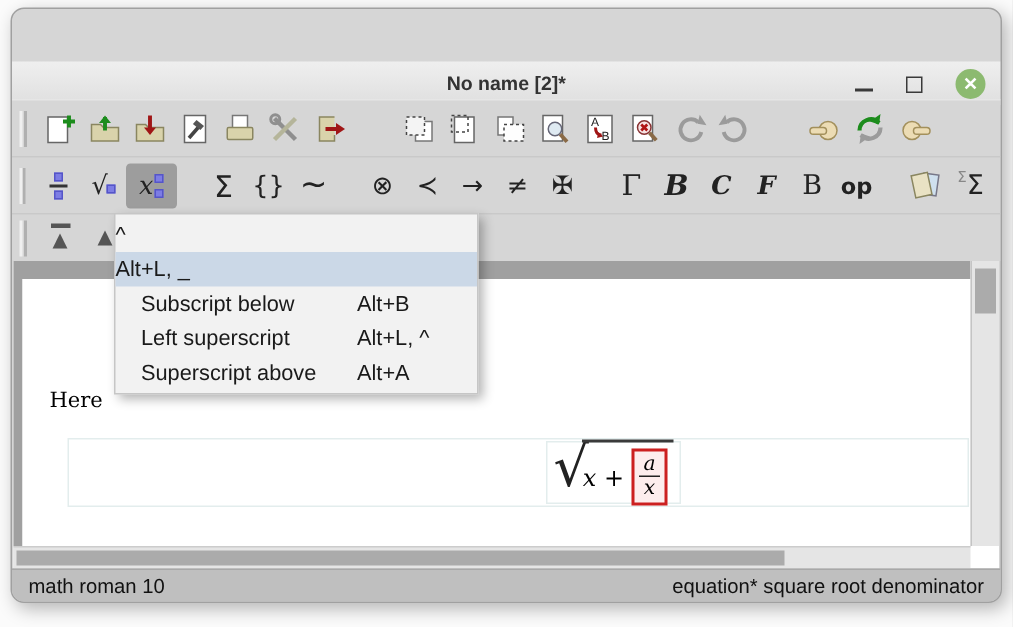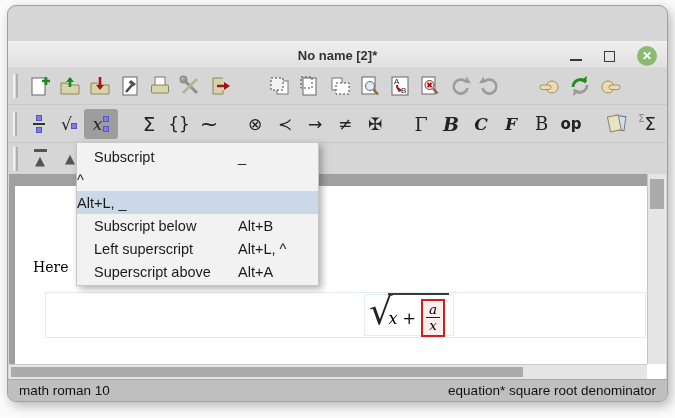--- a/index.html
+++ b/index.html
@@ -400,24 +400,20 @@
     </div>
   </div>
 
   <div class="statusbar">
     <span>math roman 10</span>
     <span>equation* square root denominator</span>
   </div>
 
   <div class="dropdown">
     <div class="ditem">
-      <span class="dlabel">Subscript</span>
-      <span class="dshort">_</span>
-    </div>
-    <div class="ditem">
       <span class="dshort">^</span>
     </div>
     <div class="ditem hl">
       <span class="dshort">Alt+L, _</span>
     </div>
     <div class="ditem">
       <span class="dlabel">Subscript below</span>
       <span class="dshort">Alt+B</span>
     </div>
     <div class="ditem">

